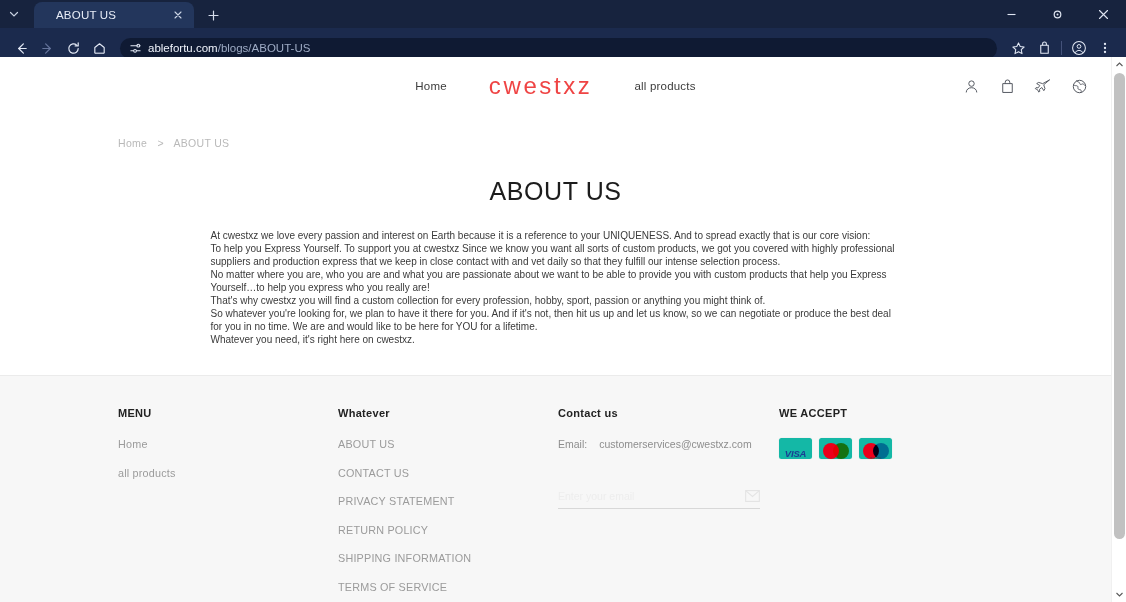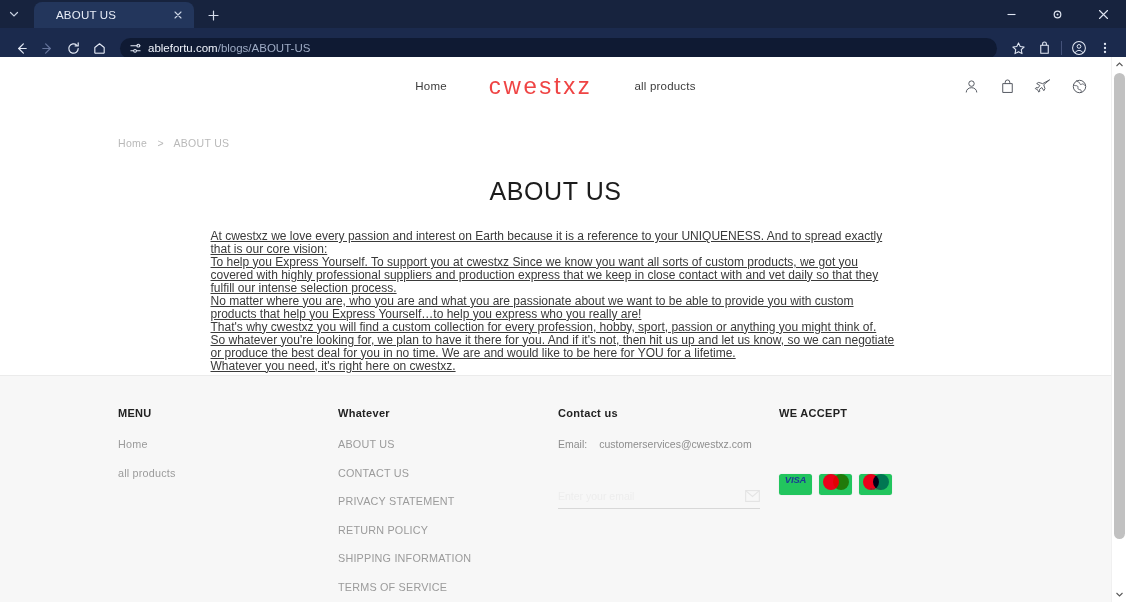--- a/index.html
+++ b/index.html
@@ -77,23 +77,22 @@
 
   .crumbs { padding: 22px 0 0 118px; font-size: 10.5px; color: #b9b9b9; letter-spacing: .3px; }
   .crumbs .sep { margin: 0 7px; }
 
   h1.page-title {
     text-align: center; font-size: 25px; font-weight: 400; color: #1c1c1c;
     letter-spacing: .6px; margin-top: 28px;
   }
 
   .body-copy {
-    margin: 24px auto 0; width: 690px; font-size: 12px; line-height: 12.95px;
+    margin: 24px auto 0; width: 690px; font-size: 10px; line-height: 12.95px;
     color: #3a3a3a;
-    text-decoration: underline;
   }
   .body-copy p { margin: 0; }
 
   
   footer.site {
     position: absolute; left: 0; top: 318px; width: 1111px; height: 227px;
     background: #f7f7f7; border-top: 1px solid #ebebeb;
   }
   .fcols { position: relative; padding: 31px 0 0 0; height: 100%; }
   .fcol { position: absolute; top: 31px; }
@@ -113,24 +112,23 @@
   }
   .subscribe input {
     border: 0; background: transparent; outline: none; flex: 1;
     font-size: 10.5px; color: #666; font-family: "Liberation Sans", sans-serif;
   }
   .subscribe input::placeholder { color: #ededed; }
   .mail-btn { width: 16px; height: 13px; color: #e4e4e4; display:flex; align-items:center; justify-content:center; }
 
   .cards { display: flex; gap: 7px; margin-top: 4px; }
   .card {
-    width: 33px; height: 21px; background: #22c55e; border-radius: 2.5px;
-    display: flex; align-items: flex-start; justify-content: center;
+    width: 33px; height: 21px; background: #14b8a6; border-radius: 2.5px;
+    display: flex; align-items: flex-end; justify-content: center;
     box-shadow: 0 0 0 .5px #eee;
-    margin-top: 36px;
   }
   .visa-txt { font-size: 9.5px; font-weight: bold; font-style: italic; color: #1a3d93; letter-spacing: -.2px; }
   .mc { position: relative; width: 26px; height: 16px; }
   .mc i { position: absolute; top: 0; width: 16px; height: 16px; border-radius: 50%; display:block; }
   .mc i.l { left: 0; background: #eb001b; }
   .mc i.r { right: 0; background: #f79e1b; mix-blend-mode: multiply; }
   .mo i.l { background: #eb001b; }
   .mo i.r { background: #0099df; mix-blend-mode: multiply; }
   .mo-label { position:absolute; bottom:-1px; left:50%; transform:translateX(-50%);
     font-size:2.6px; color:#444; letter-spacing:.2px; white-space:nowrap; }

